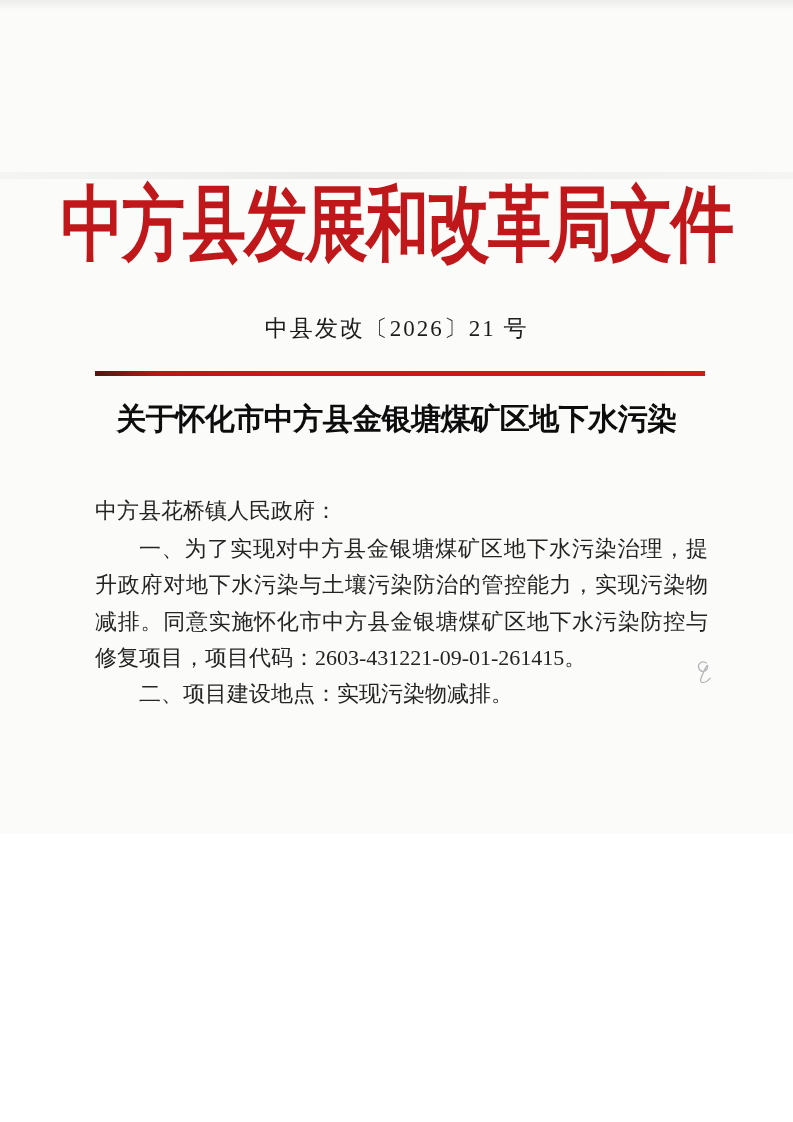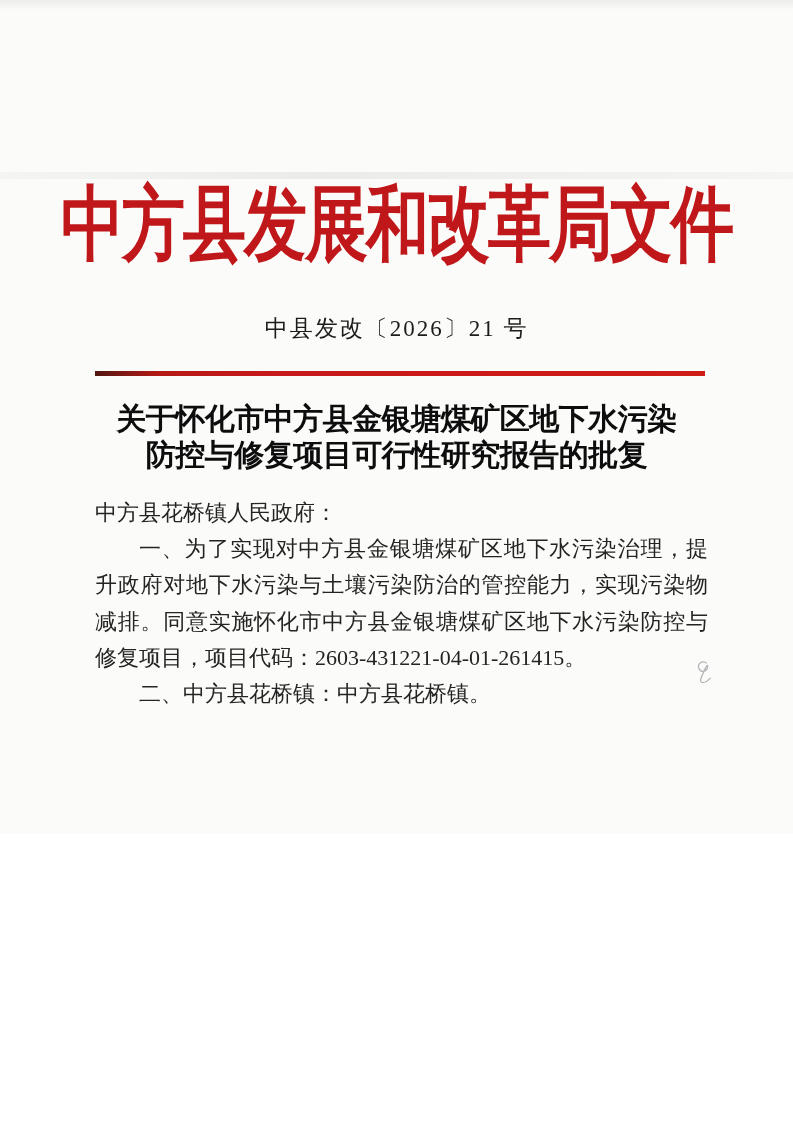--- a/index.html
+++ b/index.html
@@ -86,20 +86,21 @@
     text-align: justify;
     text-justify: inter-ideograph;
     color: #242424;
   }
   .body-text p {
     margin: 0;
     text-indent: 2em;
   }
   .body-text .salutation {
     text-indent: 0;
+    font-family: Liberation Mono, monospace;
   }
   .page-number {
     position: absolute;
     top: 991px;
     left: 580px;
     width: 150px;
     text-align: center;
     font-size: 21px;
     letter-spacing: 3px;
     color: #3a3a3a;
@@ -140,27 +141,26 @@
   <div class="scan-streak"></div>
 
   <div class="agency-title">中方县发展和改革局文件</div>
 
   <div class="doc-number">中县发改〔2026〕21 号</div>
 
   <div class="red-divider"></div>
 
   <div class="doc-title">
     <div>关于怀化市中方县金银塘煤矿区地下水污染</div>
-    <div>防控与修复项目可行性研究报告的批复</div>
   </div>
 
   <div class="body-text">
     <p class="salutation">中方县花桥镇人民政府：</p>
-    <p>一、为了实现对中方县金银塘煤矿区地下水污染治理，提升政府对地下水污染与土壤污染防治的管控能力，实现污染物减排。同意实施怀化市中方县金银塘煤矿区地下水污染防控与修复项目，项目代码：2603-431221-04-01-261415。</p>
-    <p>二、中方县花桥镇：中方县花桥镇。</p>
+    <p>一、为了实现对中方县金银塘煤矿区地下水污染治理，提升政府对地下水污染与土壤污染防治的管控能力，实现污染物减排。同意实施怀化市中方县金银塘煤矿区地下水污染防控与修复项目，项目代码：2603-431221-09-01-261415。</p>
+    <p>二、项目建设地点：实现污染物减排。</p>
   </div>
 
   <div class="pen-mark">
     <svg width="30" height="34" viewBox="0 0 30 34">
       <path d="M 14 6 C 9 4, 5 9, 8 13 C 11 17, 17 14, 16 9 C 15 5, 13 16, 12 22 C 11 28, 17 27, 21 20" fill="none" stroke="#b7b7ba" stroke-width="1.3" stroke-linecap="round"></path>
     </svg>
   </div>
 
   <div class="page-number">- 1 -</div>
 

